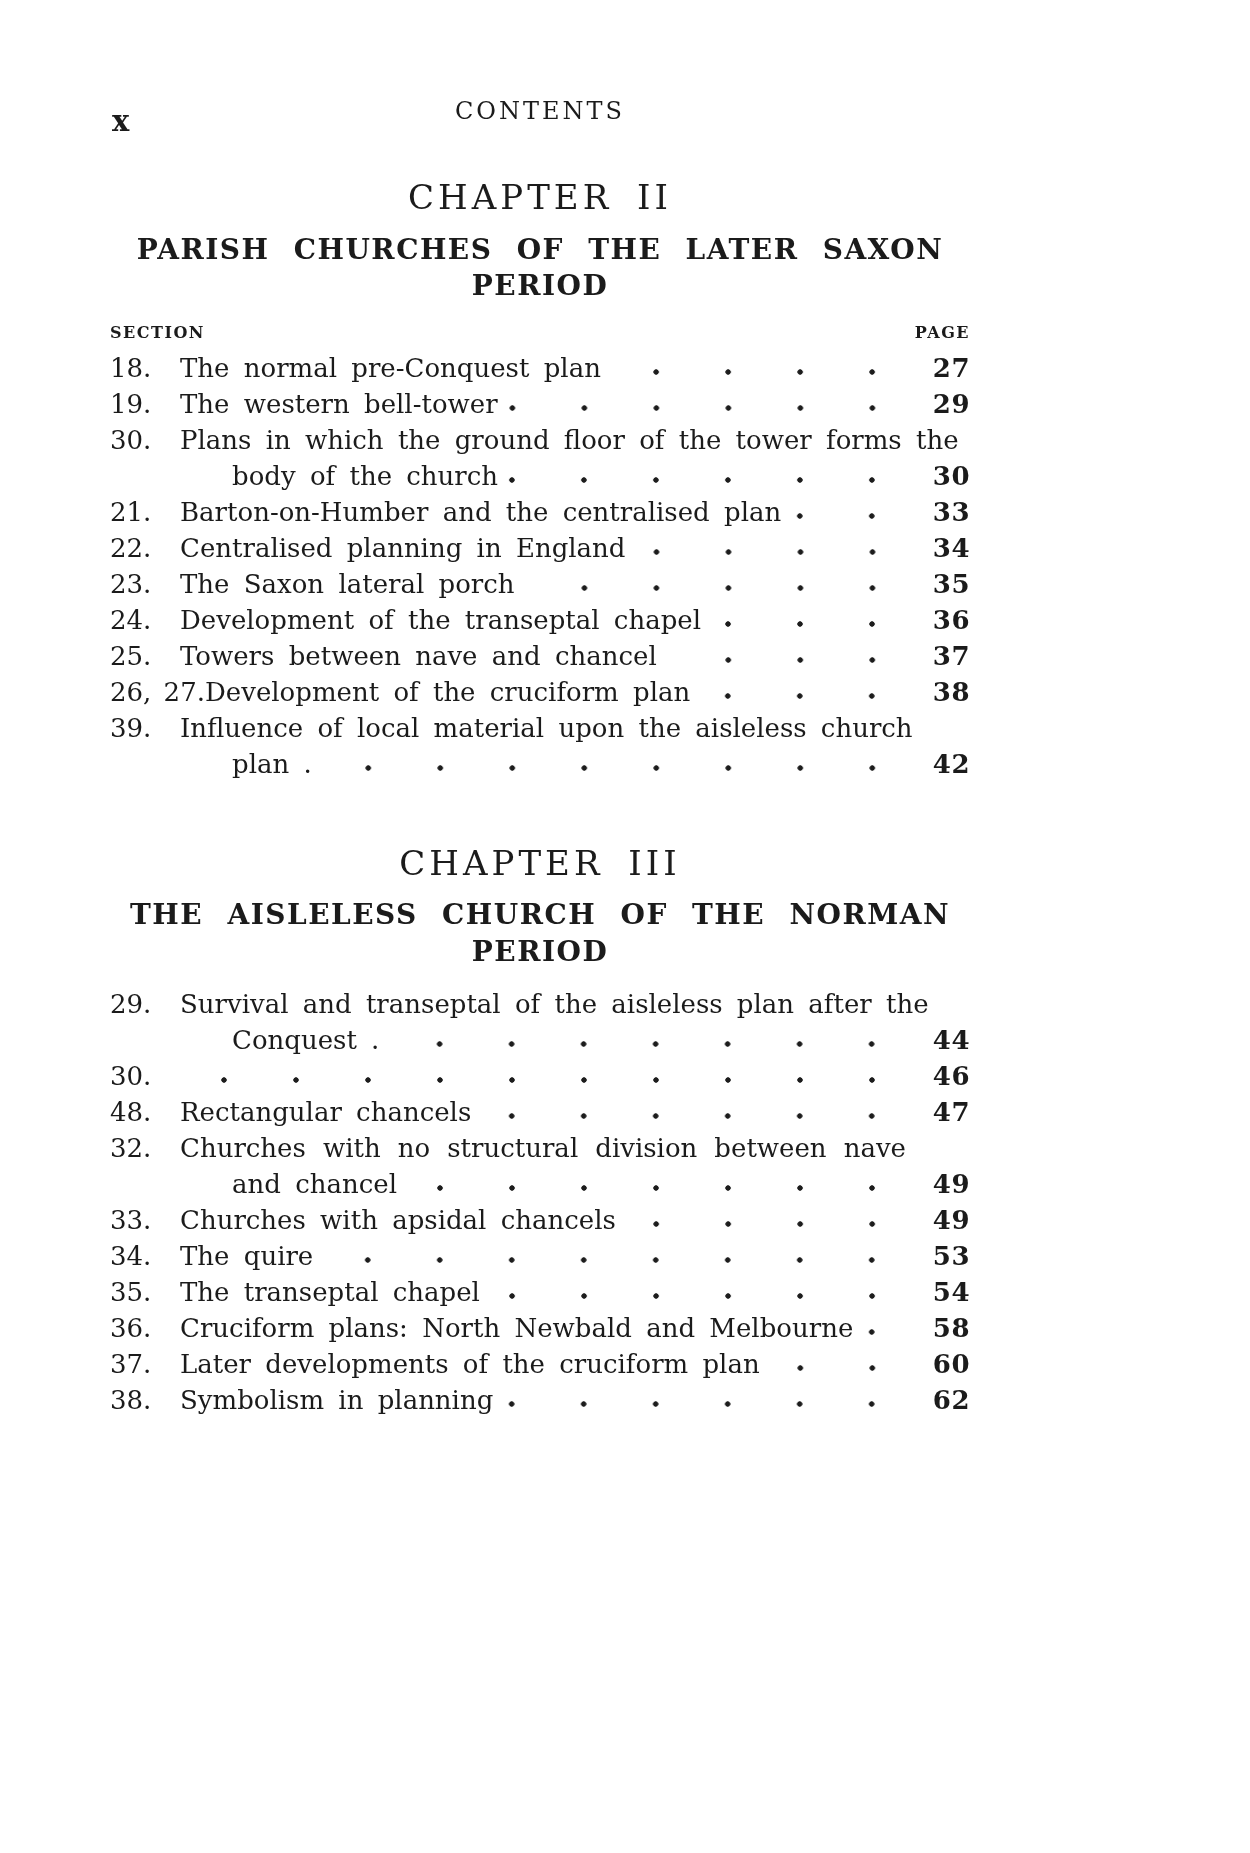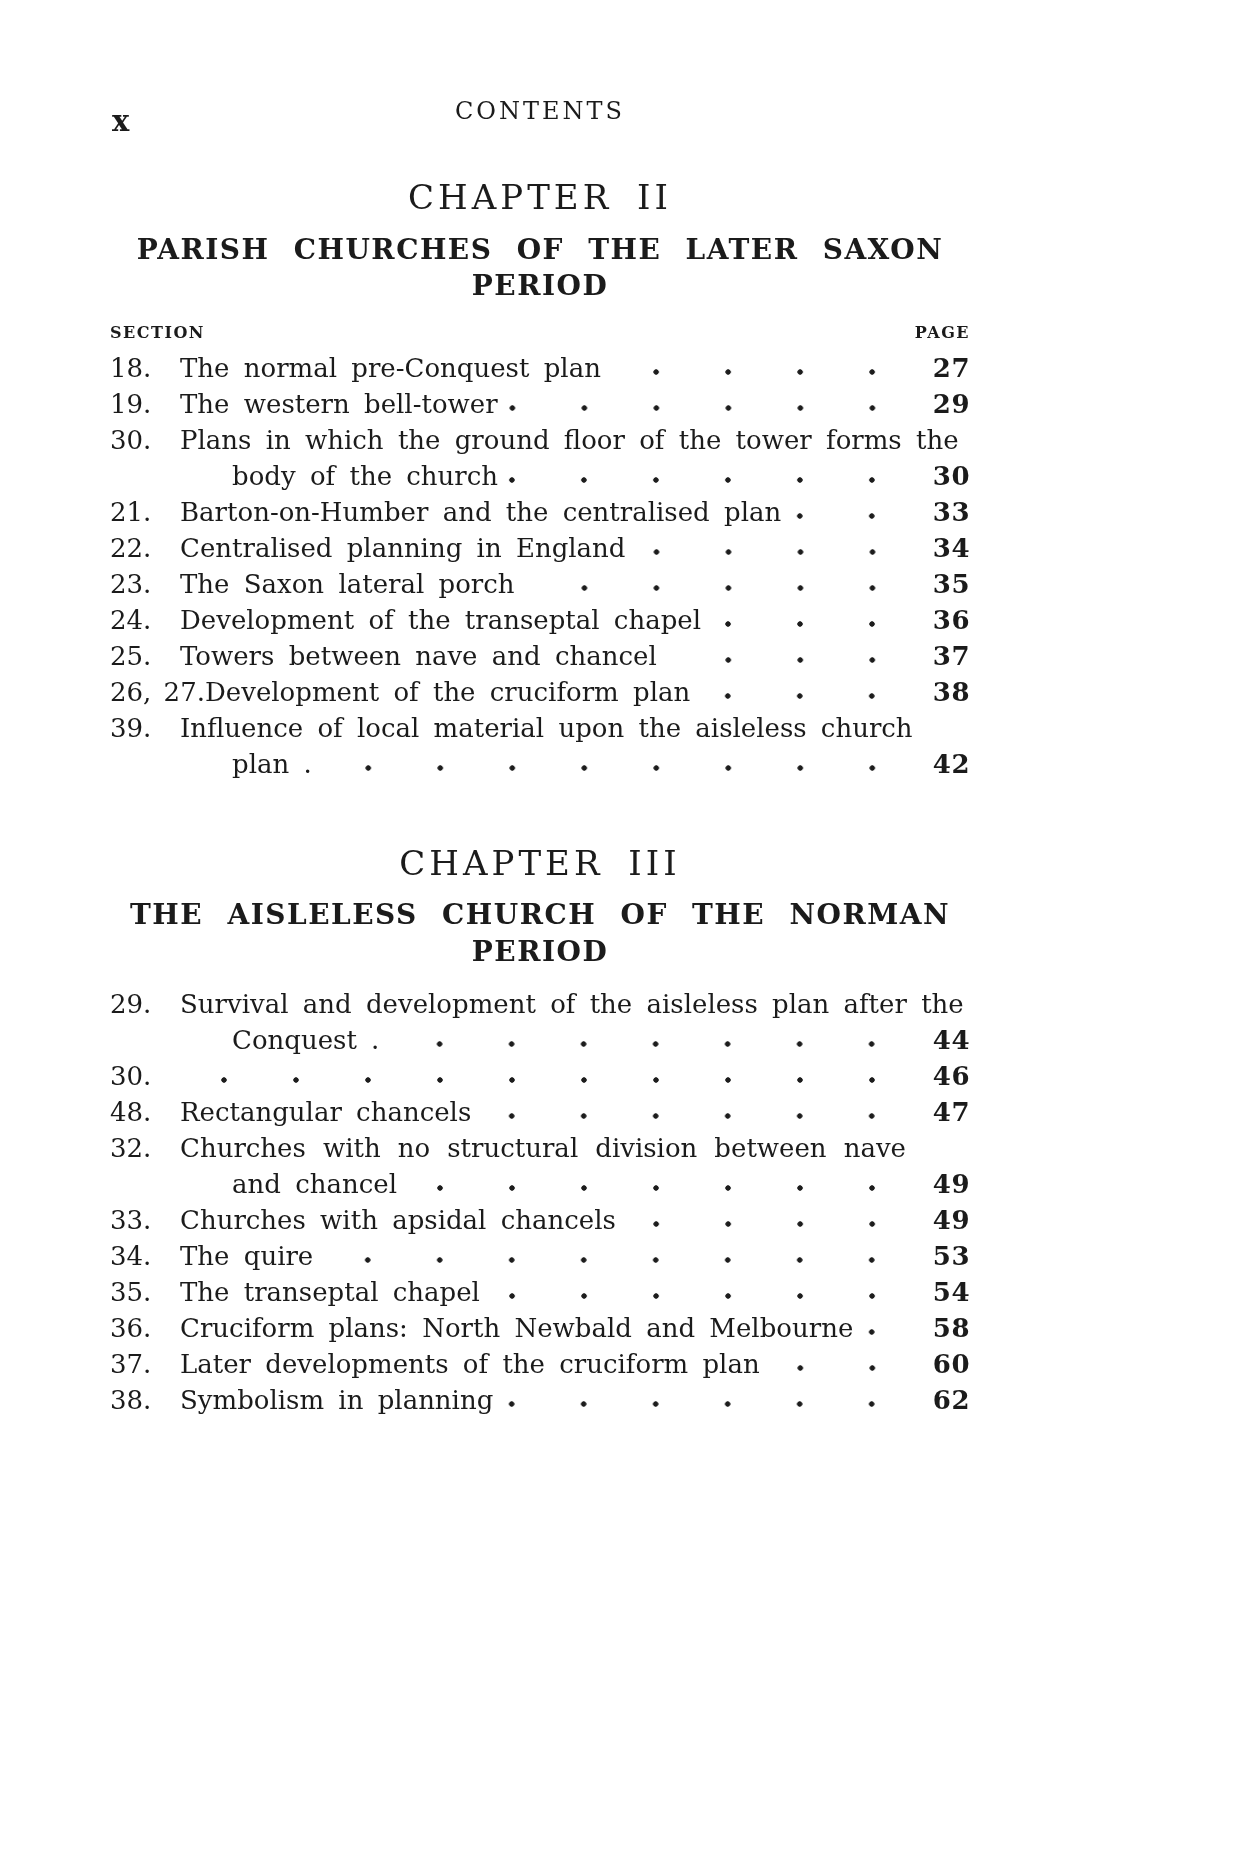--- a/index.html
+++ b/index.html
@@ -200,21 +200,21 @@
           </div>
         </div>
     </section>
 
     <section class="chapter chapter-3">
       <h2 class="chap-head">CHAPTER III</h2>
       <h3 class="chap-sub">THE AISLELESS CHURCH OF THE NORMAN PERIOD</h3>
       <div class="entries">
           <div class="row">
             <span class="num">29.</span>
-            <span class="etext-first">Survival and development of the aisleless plan after the</span>
+            <span class="etext-first">Survival and transeptal of the aisleless plan after the</span>
           </div>
           <div class="row">
             <span class="num"></span>
             <span class="etext cont">Conquest .</span>
             <span class="leader"></span>
             <span class="pnum">44</span>
           </div>
           <div class="row">
             <span class="num">30.</span>
             <span class="leader"></span>

